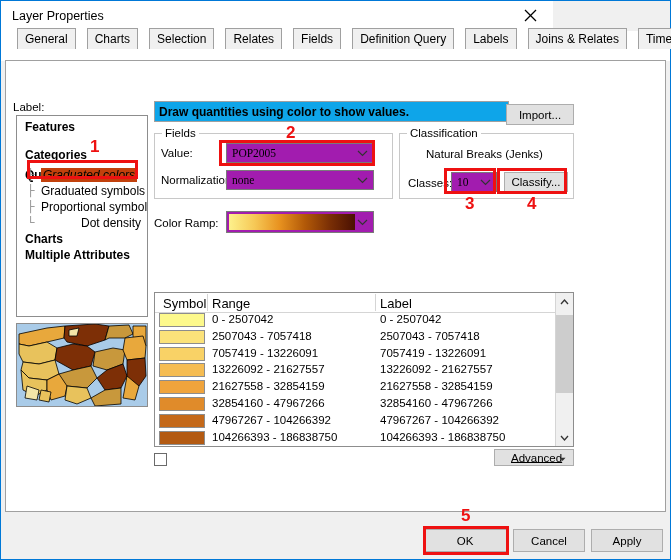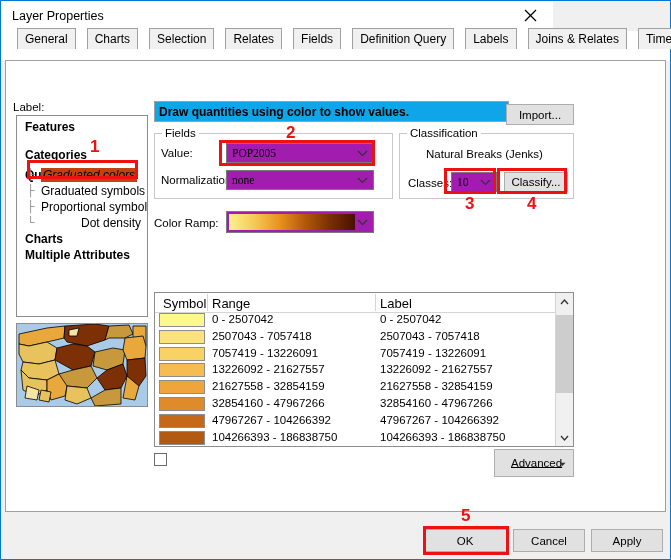--- a/index.html
+++ b/index.html
@@ -301,21 +301,21 @@
     left: 148px; top: 392px;
     width: 13px; height: 13px;
     border: 1px solid #6b6b6b;
     background: #ffffff;
     box-sizing: border-box;
     cursor: default;
   }
   #chk-label { left: 165px; top: 392px; font-size: 11.5px; }
 
   #adv-btn {
-    left: 488px; top: 388px; width: 80px; height: 28px;
+    left: 488px; top: 388px; width: 80px; height: 17px;
     justify-content: flex-start;
     padding-left: 16px;
   }
   #adv-caret {
     position: absolute;
     right: 7px; top: 50%;
     transform: translateY(-50%);
   }
 
   

